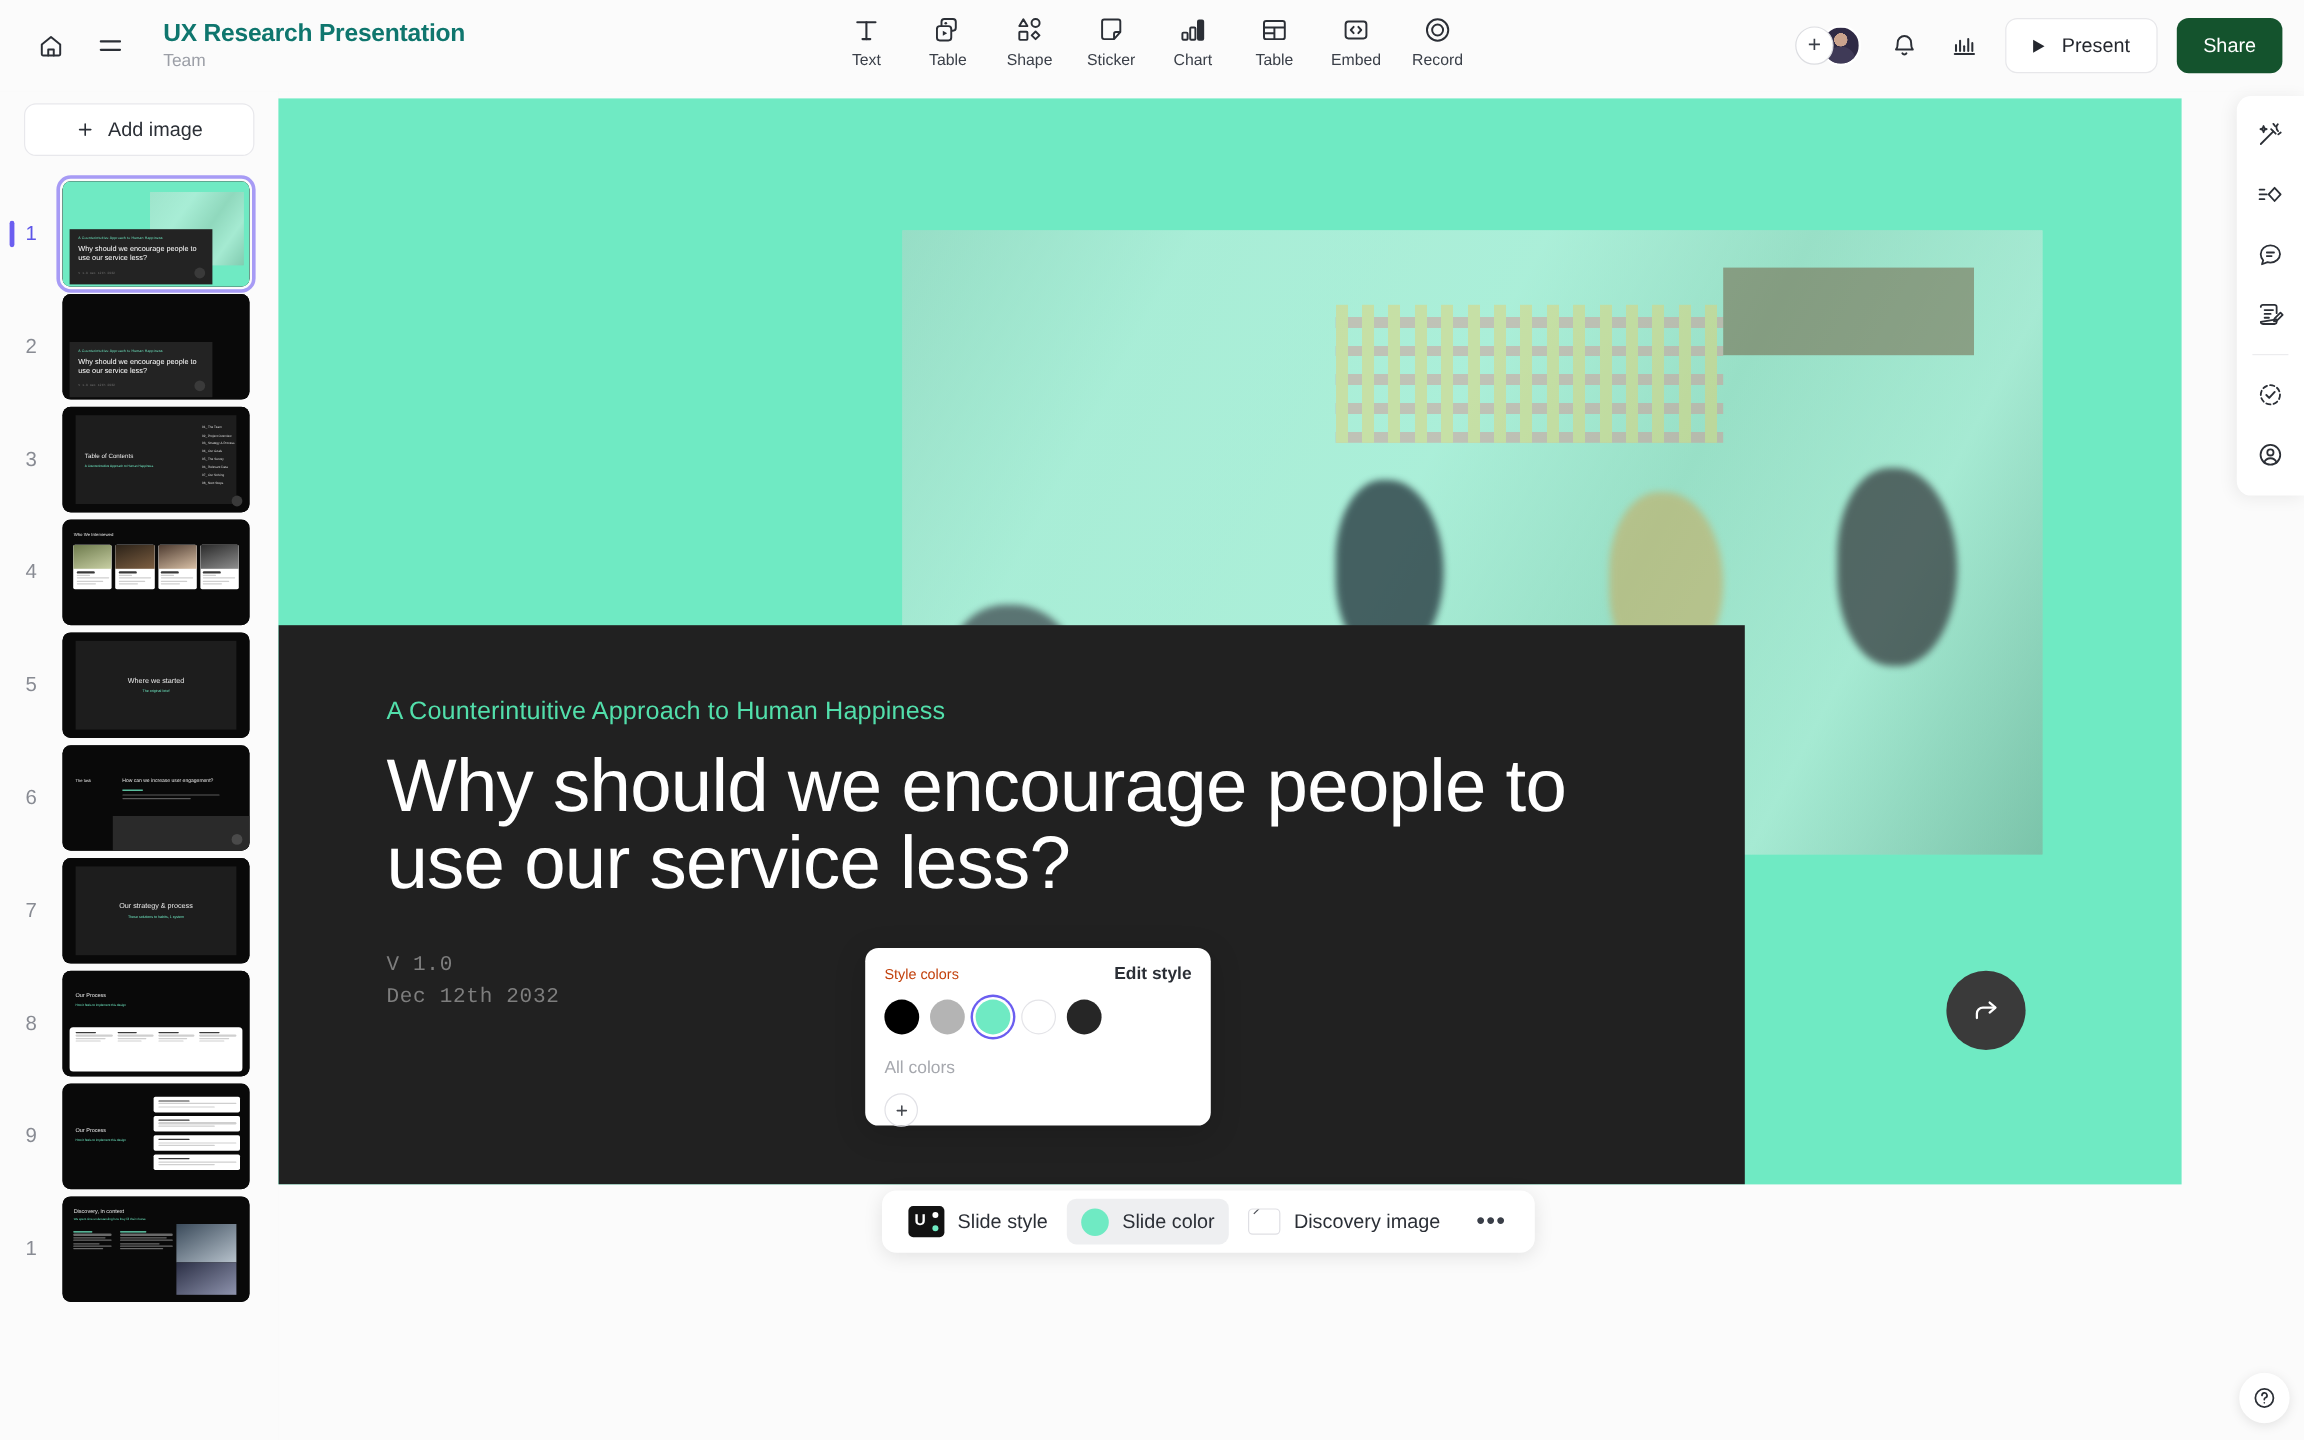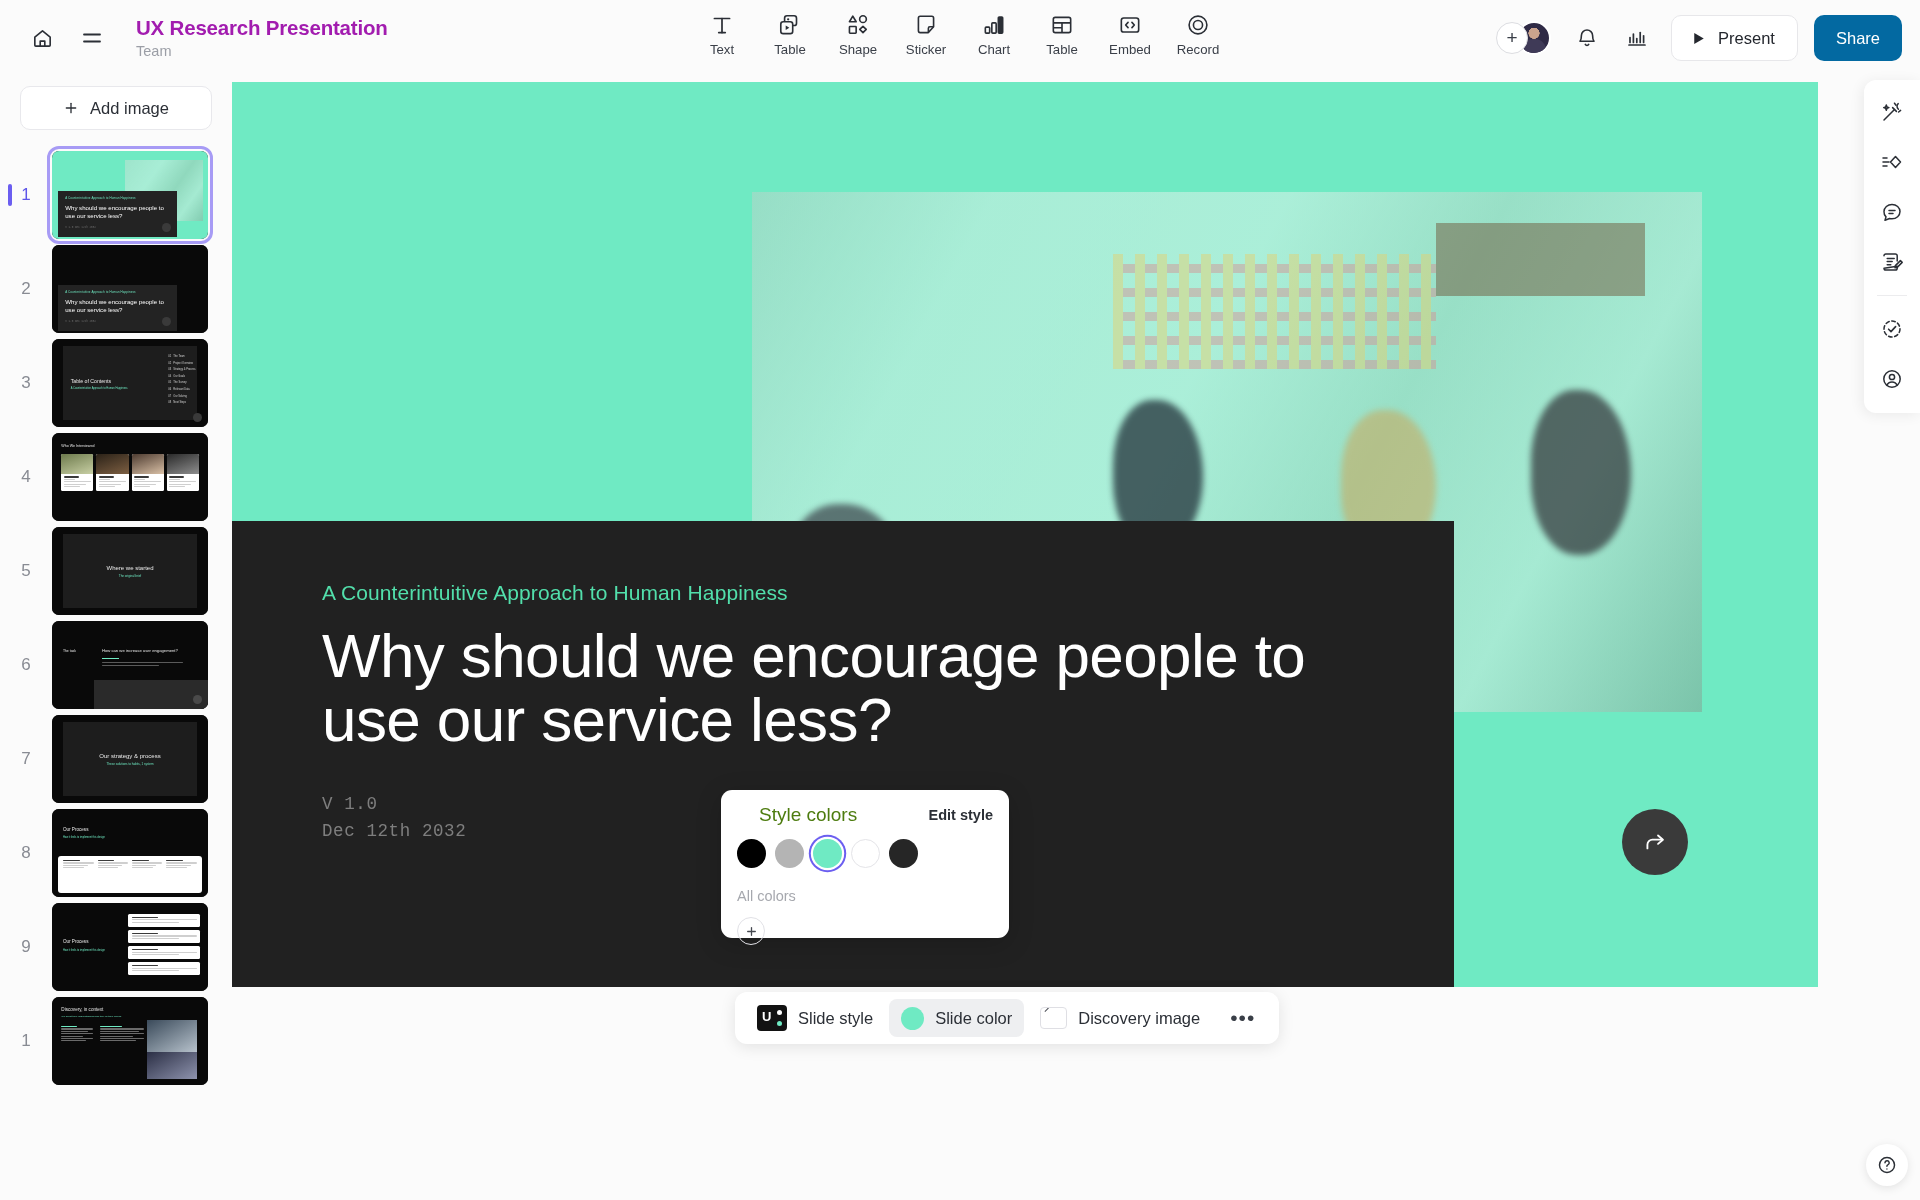--- a/index.html
+++ b/index.html
@@ -15,21 +15,21 @@
   .header {
     position: absolute; top: 0; left: 0; width: 1920px; height: 76px;
     background: #fbfbfb; display: flex; align-items: center;
   }
   .hdr-left { display: flex; align-items: center; gap: 0px; padding-left: 20px; }
   .icon-btn {
     width: 44px; height: 44px; display: flex; align-items: center; justify-content: center;
     border-radius: 8px; cursor: pointer;
   }
   .doc-title-wrap { margin-left: 22px; line-height: 1.15; }
-  .doc-title { font-size: 20.5px; font-weight: 700; color: #a21caf; letter-spacing: -0.2px; }
+  .doc-title { font-size: 20.5px; font-weight: 700; color: #0f766e; letter-spacing: -0.2px; }
   .doc-sub { font-size: 14.5px; color: #9b9ea6; margin-top: 3px; }
 
   
   .tools {
     position: absolute; left: 50%; transform: translateX(-50%);
     top: 6px; display: flex; align-items: flex-start; gap: 0px;
   }
   .tool {
     width: 68px; display: flex; flex-direction: column; align-items: center;
     gap: 4px; padding: 6px 0 4px; border-radius: 9px; cursor: pointer;
@@ -56,21 +56,21 @@
   .avatar-pic::after {
     content: ""; position: absolute; left: 50%; top: 54%; transform: translateX(-50%);
     width: 24px; height: 22px; border-radius: 11px 11px 0 0; background: #3f3a57;
   }
   .present-btn {
     height: 46px; padding: 0 22px 0 18px; border-radius: 10px; background: #ffffff;
     border: 1.3px solid #e7e7ea; display: flex; align-items: center; gap: 11px;
     font-size: 16.5px; color: #24272e; cursor: pointer; margin-left: 6px;
   }
   .share-btn {
-    height: 46px; padding: 4px 22px; border-radius: 10px; background: #0369a1;
+    height: 46px; padding: 4px 22px; border-radius: 10px; background: #14532d;
     color: #ffffff; font-size: 16.5px; display: flex; align-items: center;
     cursor: pointer; margin-left: 10px; justify-content: flex-end;
   }
 
   
   .sidebar {
     position: absolute; left: 0; top: 76px; width: 232px; height: 1124px;
     background: #fbfbfb; overflow: hidden;
   }
   .add-slide {
@@ -172,21 +172,21 @@
     cursor: pointer;
   }
 
   
   .popover {
     position: absolute; left: 489px; top: 708px; width: 288px; height: 148px;
     background: #ffffff; border-radius: 11px; box-shadow: 0 6px 26px rgba(0,0,0,.17);
     padding: 14px 16px 0;
   }
   .pop-row { display: flex; justify-content: space-between; align-items: center; }
-  .pop-label { font-size: 19px; color: #4d7c0f; margin-left: 22px; }
+  .pop-label { font-size: 12px; color: #c2410c; }
   .pop-edit { font-size: 14.5px; color: #2b2f36; font-weight: 700; cursor: pointer; }
   .swatches { display: flex; gap: 9px; margin-top: 13px; }
   .sw {
     width: 29px; height: 29px; border-radius: 50%; cursor: pointer; position: relative;
   }
   .sw.sel { box-shadow: 0 0 0 2.2px #ffffff, 0 0 0 4.2px #6b5ef0; }
   .sw.outline { border: 1.2px solid #e4e4e8; }
   .pop-label2 { font-size: 14.5px; color: #a6a8ae; margin-top: 20px; }
   .add-color {
     width: 28px; height: 28px; border-radius: 50%; border: 1.3px solid #e1e1e6;

